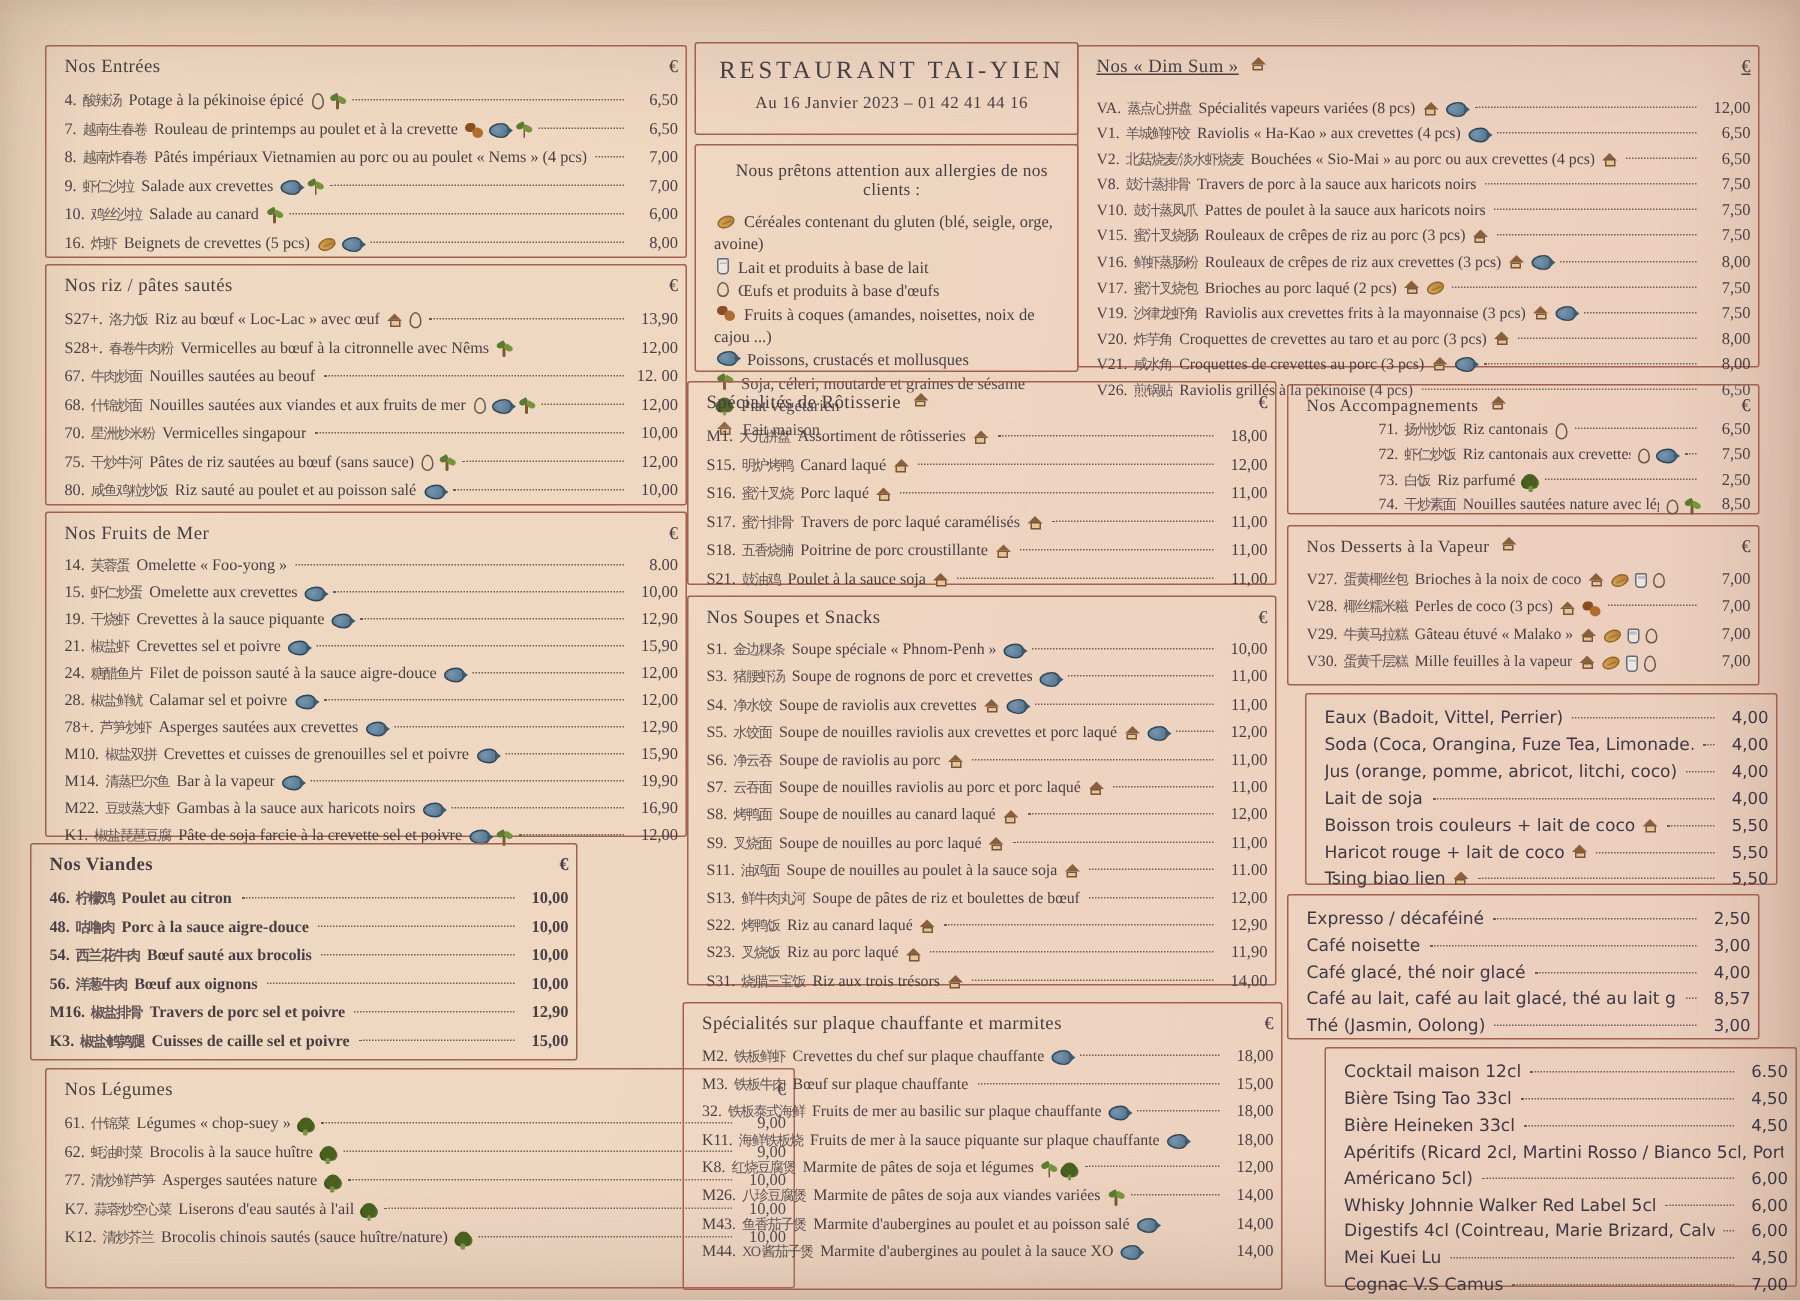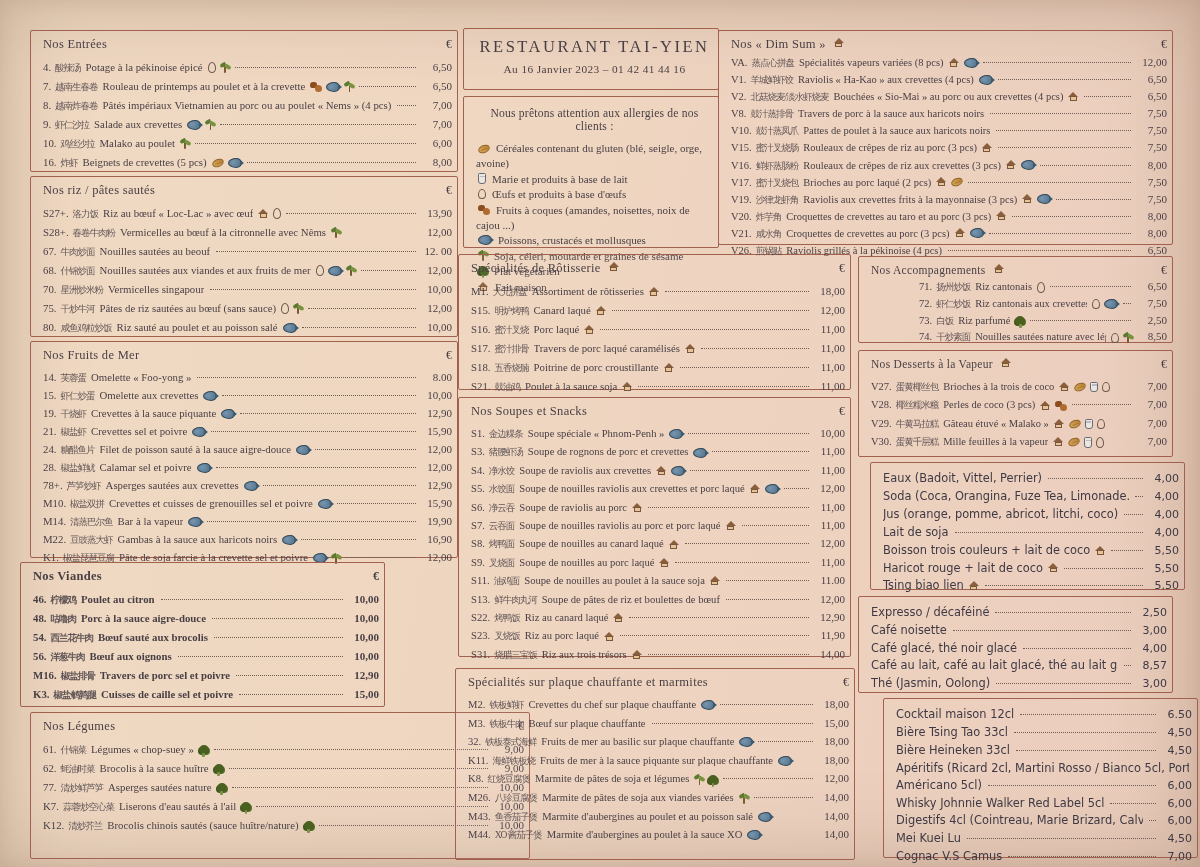--- a/index.html
+++ b/index.html
@@ -114,21 +114,21 @@
         <span class="ic ic-fish"></span>
         <span class="ic ic-soja">
           <i></i>
         </span>
         <span class="dots"></span>
         <span class="price">7,00</span>
       </div>
       <div class="menu-item">
         <span class="num">10.</span>
         <span class="zh">鸡丝沙拉</span>
-        <span class="fr">Malako au poulet</span>
+        <span class="fr">Salade au canard</span>
         <span class="ic ic-soja">
           <i></i>
         </span>
         <span class="dots"></span>
         <span class="price">6,00</span>
       </div>
       <div class="menu-item">
         <span class="num">16.</span>
         <span class="zh">炸虾</span>
         <span class="fr">Beignets de crevettes (5 pcs)</span>
@@ -414,21 +414,21 @@
 
 <div class="box hdr" style="left:463px;top:28px;width:256px;height:62px;">
   <div class="hdr-name">RESTAURANT TAI-YIEN</div>
   <div class="hdr-sub">Au 16 Janvier 2023 – 01 42 41 44 16</div>
 </div>
 
 <div class="box" style="left:463px;top:96px;width:256px;height:152px;padding-top:8px;">
   <div class="allergy-intro">Nous prêtons attention aux allergies de nos clients :</div>
   <div id="allergy-legend">
       <div class="leg-row"><span class="ic ic-gluten"></span><span class="lbl">Céréales contenant du gluten (blé, seigle, orge, avoine)</span></div>
-      <div class="leg-row"><span class="ic ic-milk"></span><span class="lbl">Marie et produits à base de lait</span></div>
+      <div class="leg-row"><span class="ic ic-milk"></span><span class="lbl">Lait et produits à base de lait</span></div>
       <div class="leg-row"><span class="ic ic-egg"></span><span class="lbl">Œufs et produits à base d'œufs</span></div>
       <div class="leg-row"><span class="ic ic-nuts"></span><span class="lbl">Fruits à coques (amandes, noisettes, noix de cajou ...)</span></div>
       <div class="leg-row"><span class="ic ic-fish"></span><span class="lbl">Poissons, crustacés et mollusques</span></div>
       <div class="leg-row"><span class="ic ic-soja"><i></i></span><span class="lbl">Soja, céleri, moutarde et graines de sésame</span></div>
       <div class="leg-row"><span class="ic ic-veg"></span><span class="lbl">Plat végétarien</span></div>
       <div class="leg-row"><span class="ic ic-house"></span><span class="lbl">Fait maison</span></div>
     </div>
 </div>
 
 <div class="box" style="left:458px;top:254px;width:393px;height:136px;">
@@ -676,21 +676,21 @@
         <span class="zh">XO 酱茄子煲</span>
         <span class="fr">Marmite d'aubergines au poulet à la sauce XO</span>
         <span class="ic ic-fish"></span>
         <span class="gap"></span>
         <span class="price">14,00</span>
       </div>
     </div>
 </div>
 
 <div class="box s-dimsum" style="left:718px;top:30px;width:455px;height:215px;">
-  <div class="box-head" style="margin-bottom:2px;">
+  <div class="box-head" style="margin-bottom:12px;text-decoration:underline;">
     <span class="box-title">Nos « Dim Sum »</span>
       <span class="t-ic">
         <span class="ic ic-house"></span>
       </span>
     <span class="euro">€</span>
   </div>
   <div>
       <div class="menu-item">
         <span class="num">VA.</span>
         <span class="zh">蒸点心拼盘</span>
@@ -845,21 +845,21 @@
     <span class="box-title" style="font-size:11.5px;">Nos Desserts à la Vapeur</span>
       <span class="t-ic">
         <span class="ic ic-house"></span>
       </span>
     <span class="euro">€</span>
   </div>
   <div>
       <div class="menu-item">
         <span class="num">V27.</span>
         <span class="zh">蛋黄椰丝包</span>
-        <span class="fr">Brioches à la trois de coco</span>
+        <span class="fr">Brioches à la noix de coco</span>
         <span class="ic ic-house"></span>
         <span class="ic ic-gluten"></span>
         <span class="ic ic-milk"></span>
         <span class="ic ic-egg"></span>
         <span class="gap"></span>
         <span class="price">7,00</span>
       </div>
       <div class="menu-item">
         <span class="num">V28.</span>
         <span class="zh">椰丝糯米糍</span>

